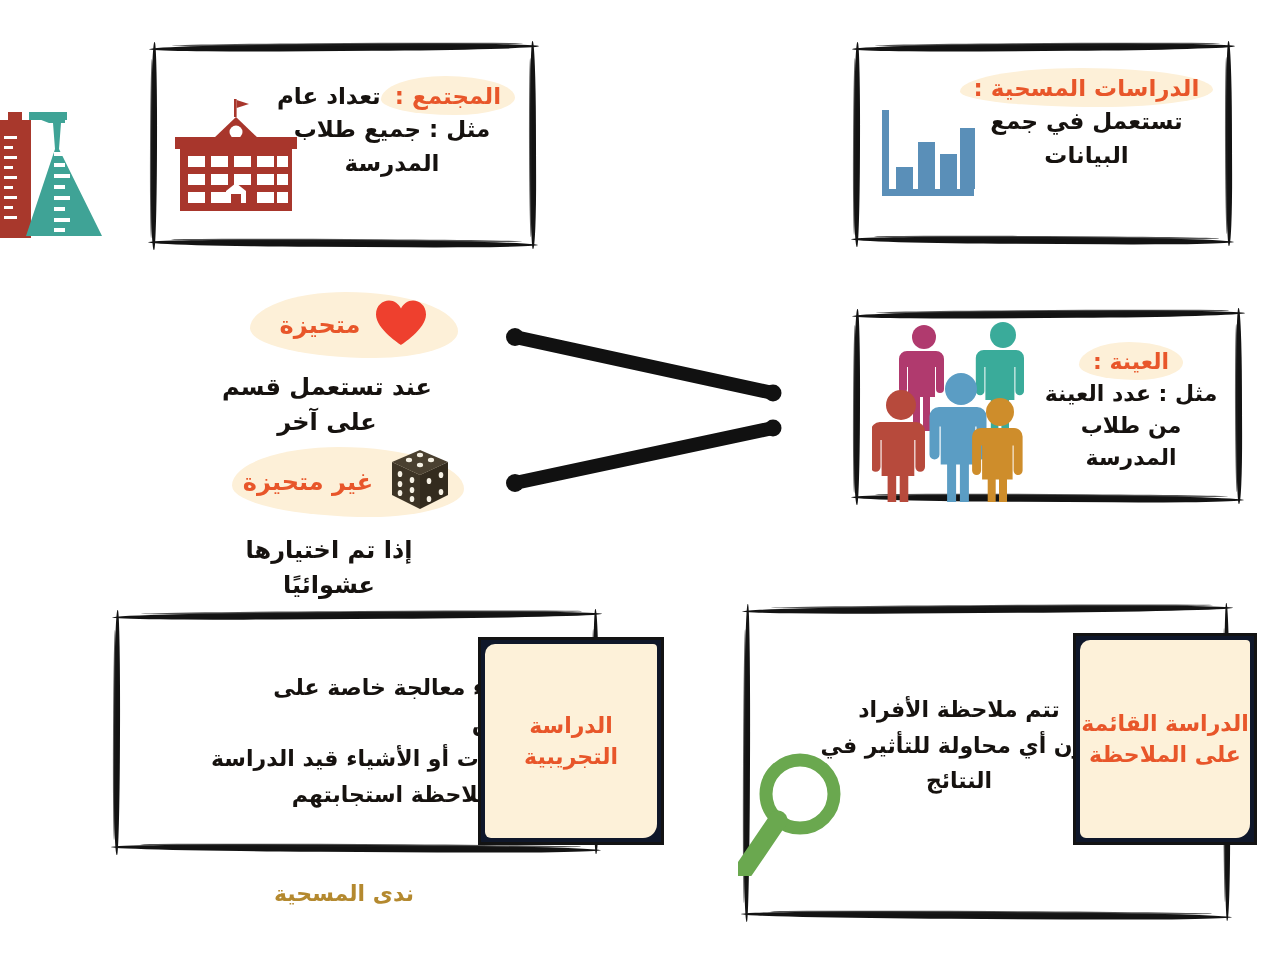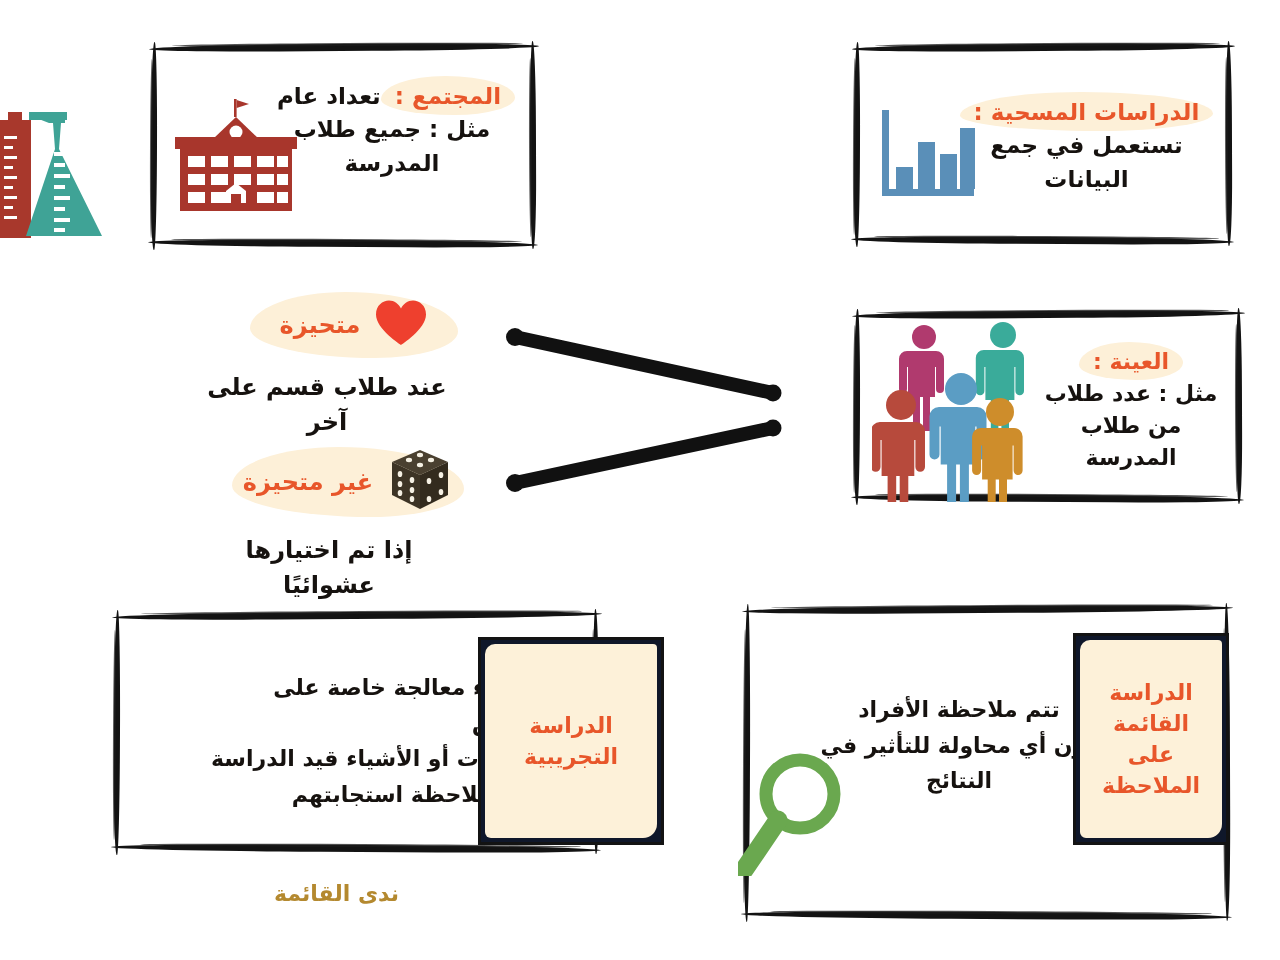--- a/index.html
+++ b/index.html
@@ -116,21 +116,21 @@
     width: 240px;
     text-align: center;
     font-size: 23px;
   }
   #school-icon { position: absolute; left: 18px; top: 55px; }
 
   
   #box-survey { left: 820px; top: 44px; width: 378px; height: 200px; }
   #survey-text {
     position: absolute;
-    right: 18px; top: 52px;
+    right: 18px; top: 28px;
     width: 255px;
     text-align: center;
     font-size: 23px;
   }
   #bars-icon { position: absolute; left: 22px; top: 62px; }
 
   
   .pill {
     position: absolute;
     display: flex;
@@ -223,21 +223,21 @@
   }
   .sticky::before {
     content: "";
     position: absolute;
     left: 4px; top: 4px; right: 4px; bottom: 4px;
     background: #fdf1d9;
     border-radius: 10px 4px 14px 6px;
   }
   .sticky span { position: relative; z-index: 2; }
   #sticky-experimental { left: 478px; top: 637px; width: 186px; height: 208px; }
-  #sticky-observational { left: 1073px; top: 633px; width: 156px; height: 212px; }
+  #sticky-observational { left: 1073px; top: 633px; width: 184px; height: 212px; }
 
   
   #credit {
     position: absolute;
     left: 258px; top: 876px;
     font-size: 22px;
     color: #b4892f;
     font-weight: 700;
     padding: 2px 16px;
   }
@@ -351,21 +351,21 @@
 
   <div class="pill" id="pill-biased">
     <span class="pill-bg"></span>
     <span class="pill-ico">
       <svg width="54" height="48" viewBox="0 0 54 48">
         <path d="M27 46 C27 46 2 30 2 15.5 C2 6.5 8.6 1.5 15 1.5 C20.4 1.5 24.6 5 27 9.4 C29.4 5 33.6 1.5 39 1.5 C45.4 1.5 52 6.5 52 15.5 C52 30 27 46 27 46 Z" fill="#ee402e"></path>
       </svg>
     </span>
     <span class="pill-label ar">متحيزة</span>
   </div>
-  <div class="ar" id="caption-biased">عند طلاب قسم على آخر</div>
+  <div class="ar" id="caption-biased">عند تستعمل قسم على آخر</div>
 
   <div class="pill" id="pill-unbiased">
     <span class="pill-bg"></span>
     <span class="pill-ico">
       <svg width="66" height="66" viewBox="0 0 66 66">
 
         <path d="M33 3 L61 15 L33 28 L5 15 Z" fill="#4a4030"></path>
 
         <path d="M5 15 L33 28 L33 62 L5 48 Z" fill="#3d3425"></path>
 
@@ -439,21 +439,21 @@
           <circle cx="128" cy="95" r="14"></circle>
           <path d="M114 111 h28 a8.6 8.6 0 0 1 8.6 8.6 v34 a4.5 4.5 0 0 1 -9 0 v-25 h-1 v34 h-5.6 v40 h-8 v-40 h-3.3 v40 h-8 v-40 h-5.6 v-34 h-1 v25 a4.5 4.5 0 0 1 -9 0 v-34 a8.6 8.6 0 0 1 8.6 -8.6 z"></path>
         </g>
       </svg>
     </div>
 
     <div class="ar" id="sample-text">
       <div>
         <span class="hl">العينة :</span>
       </div>
-      <div>مثل : عدد طلاب</div>
+      <div>مثل : عدد العينة</div>
       <div>من طلاب المدرسة</div>
     </div>
   </div>
 
   <div class="frame" id="box-experimental">
     <div class="edge t"></div>
     <div class="edge b"></div>
     <div class="edge l"></div>
     <div class="edge r"></div>
 
@@ -522,16 +522,16 @@
     </div>
   </div>
 
   <div class="sticky ar" id="sticky-observational">
     <span>
       <span>الدراسة القائمة</span><br>
       <span>على الملاحظة</span>
     </span>
   </div>
 
-  <div class="ar" id="credit">ندى القائمة</div>
+  <div class="ar" id="credit">ندى المسحية</div>
 
 
 </div>
 
 </body></html>

